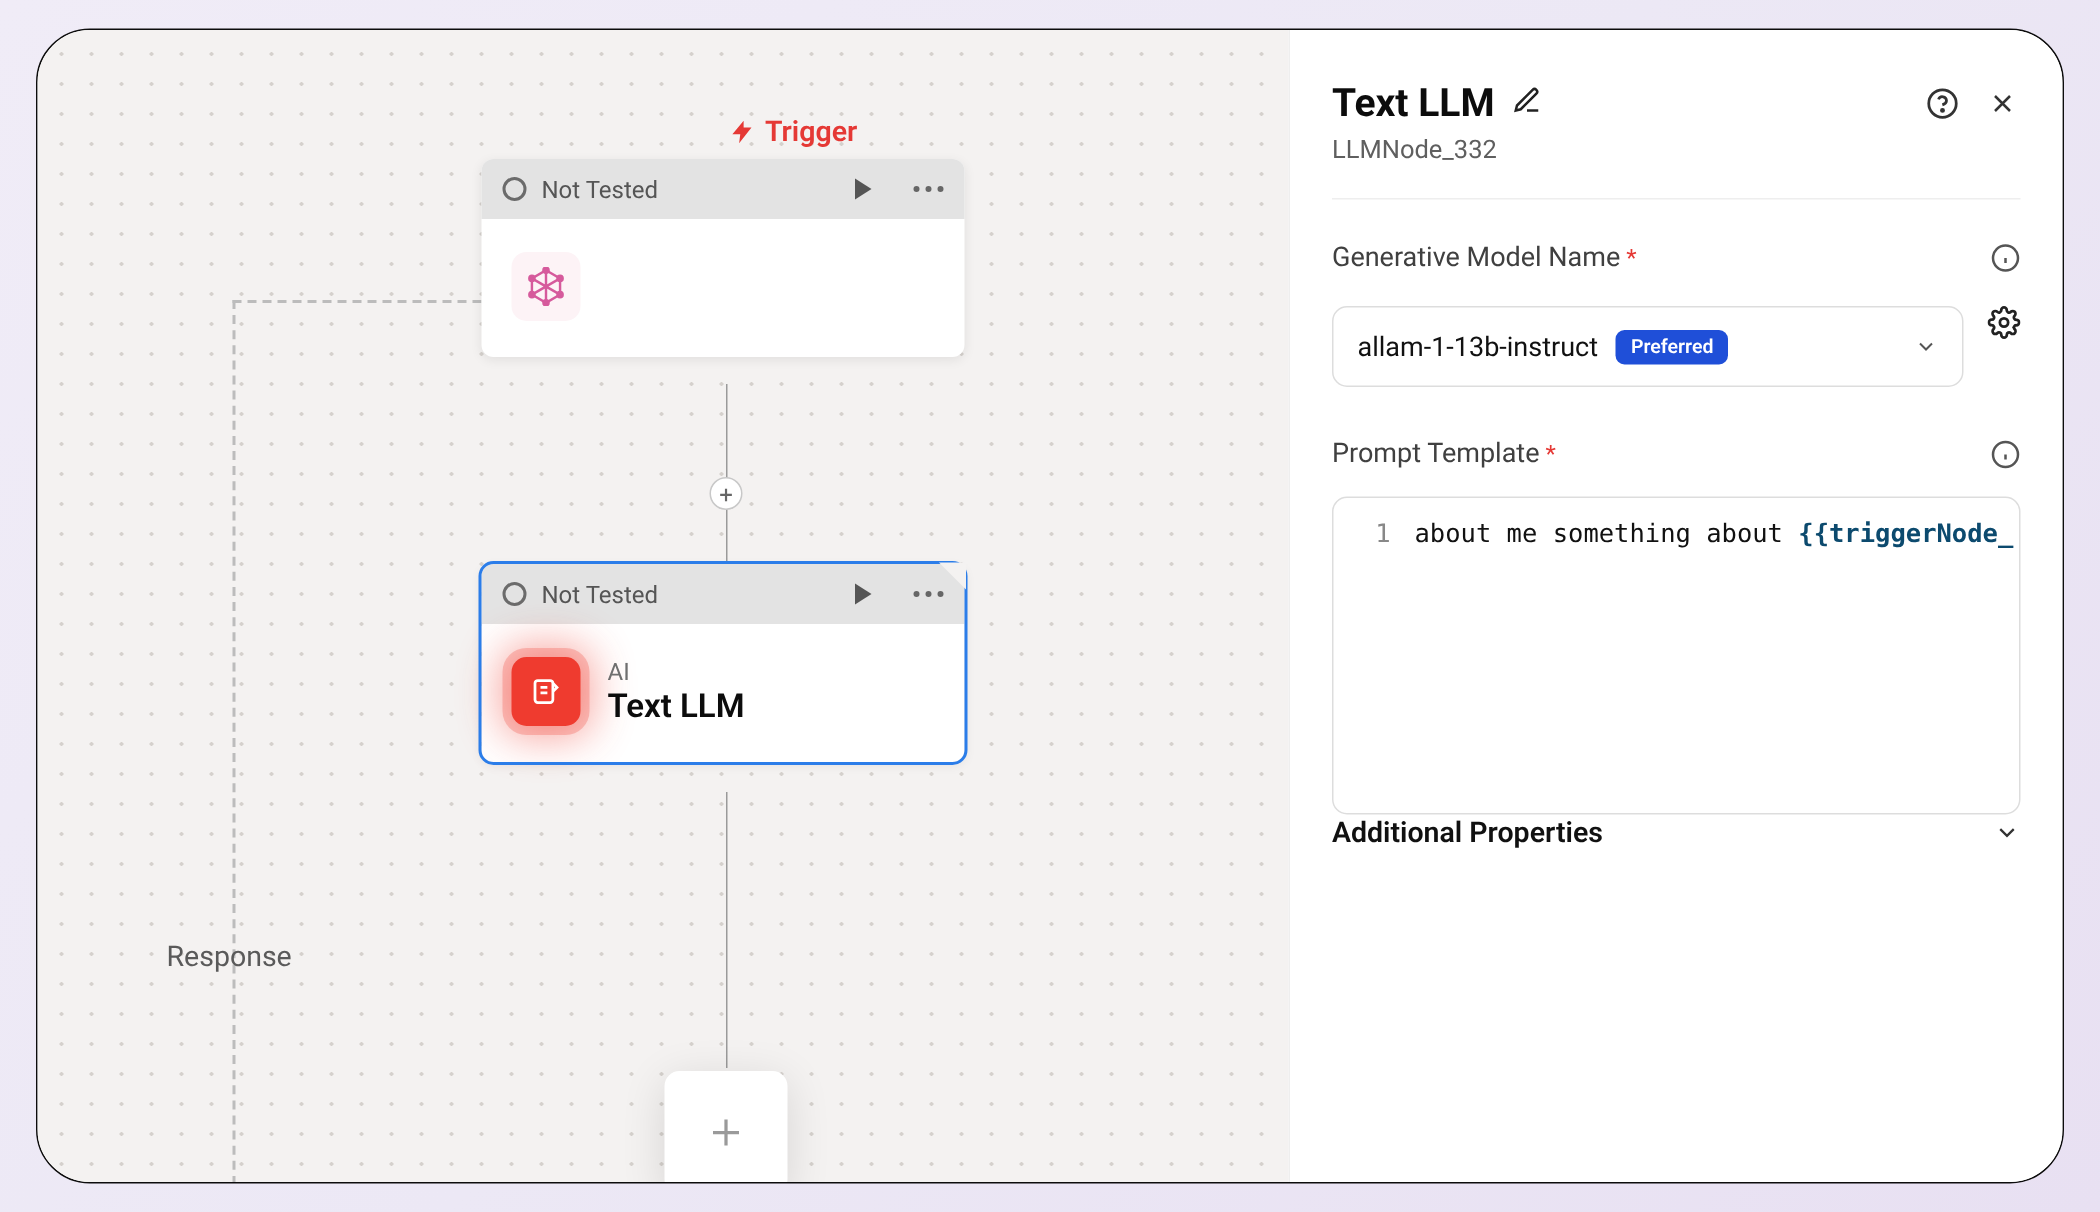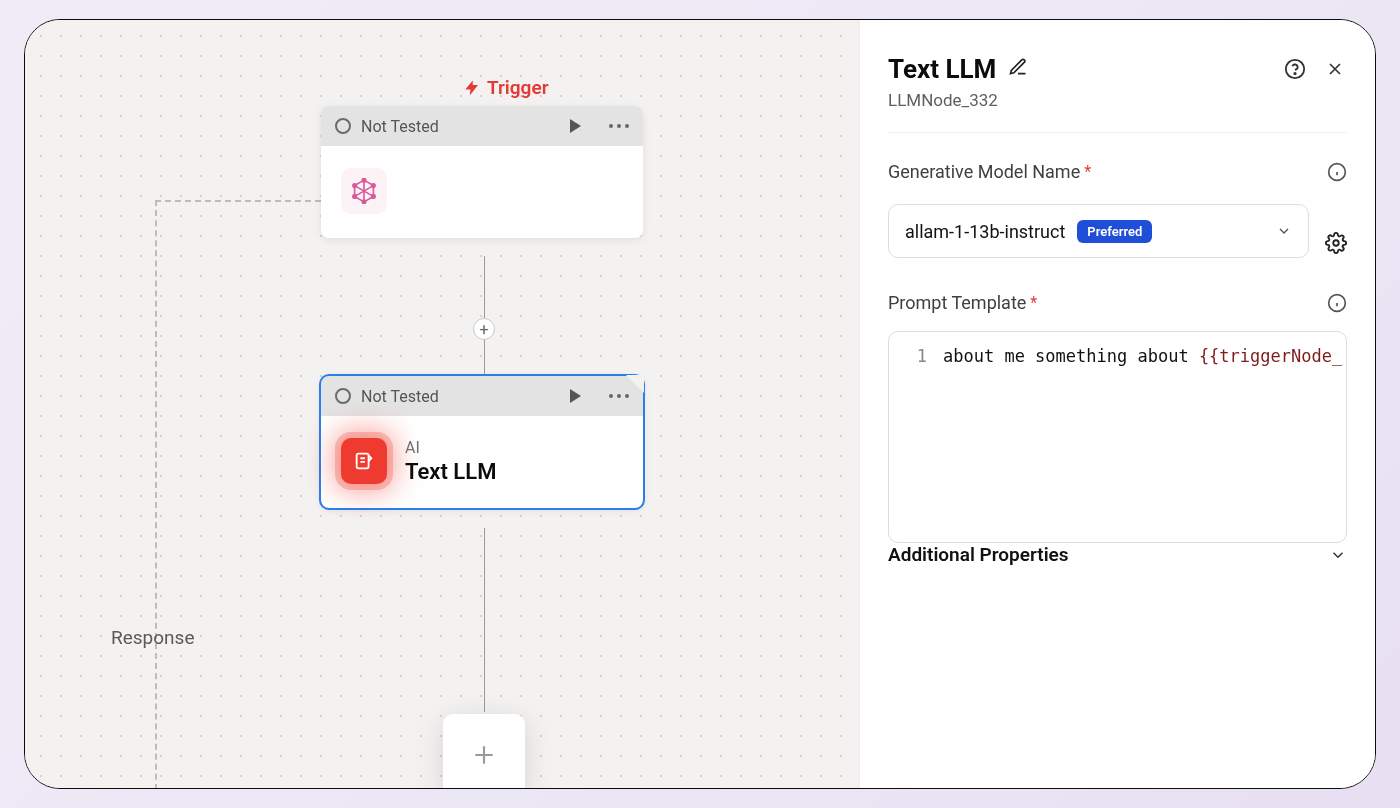--- a/index.html
+++ b/index.html
@@ -16,21 +16,21 @@
 }
 
 .canvas {
   width: 834px; height: 100%; position: relative; overflow: hidden;
   background-color: #f4f2f1;
   background-image: radial-gradient(#d5d1cd 1.2px, transparent 1.2px);
   background-size: 20px 20px;
   background-position: 6px 6px;
 }
 .trigger-label {
-  position: absolute; left: 438px; top: 56px;
+  position: absolute; left: 461px; top: 56px;
   display: flex; align-items: center; gap: 6px;
   color: #e53935; font-weight: 600; font-size: 19px;
 }
 .trigger-label svg { width: 18px; height: 18px; }
 .node {
   position: absolute; width: 322px;
   border-radius: 8px; background: #fff;
   box-shadow: 0 2px 8px rgba(0,0,0,.08);
 }
 .node-hdr {
@@ -92,39 +92,39 @@
 .section-label { font-size: 18px; font-weight: 400; color: #404040; }
 .req { color: #e53935; margin-left: 4px; }
 .info-icon { margin-left: auto; color: #555; width: 20px; height: 20px; cursor: pointer; }
 .select-box {
   margin-top: 18px; border: 1px solid #ddd; border-radius: 10px;
   height: 54px; display: flex; align-items: center; padding: 0 18px; gap: 14px;
   cursor: pointer;
 }
 .select-label { font-size: 18px; color: #111; }
 .chev { margin-left: auto; color: #555; }
-.model-row { display: flex; gap: 16px; align-items: flex-end; margin-top: 22px; }
+.model-row { display: flex; gap: 16px; align-items: flex-start; margin-top: 22px; }
 .model-select {
   flex: 1; border: 1px solid #ddd; border-radius: 10px; height: 54px;
   display: flex; align-items: center; padding: 0 16px; gap: 12px; cursor: pointer;
 }
 .model-select span.name { font-size: 18px; color: #111; }
 .badge { background: #1f4fd8; color: #fff; font-size: 13px; padding: 4px 10px; border-radius: 6px; font-weight: 600; }
 .gear { cursor: pointer; color: #222; }
 .prompt-section { margin-top: 34px; }
 .editor {
   margin-top: 18px; border: 1px solid #ddd; border-radius: 10px;
   height: 212px; padding: 14px 0; overflow: hidden;
   font-family: ui-monospace, SFMono-Regular, Menlo, Consolas, monospace;
   font-size: 17px;
 }
 .editor-row { display: flex; }
 .gutter { width: 54px; text-align: right; padding-right: 16px; color: #888; }
 .code-line { white-space: pre; color: #111; }
-.code-line .var { color: #7f1d1d; }
+.code-line .var { color: #0c4a6e; font-weight: bold; }
 .addl {
   display: flex; align-items: center; cursor: pointer;
 }
 .addl .lbl { font-size: 19px; font-weight: 600; color: #111; }
 .cred-icon { width: 24px; height: 24px; }
 </style>
 </head>
 <body>
 
 <div class="app-frame">

